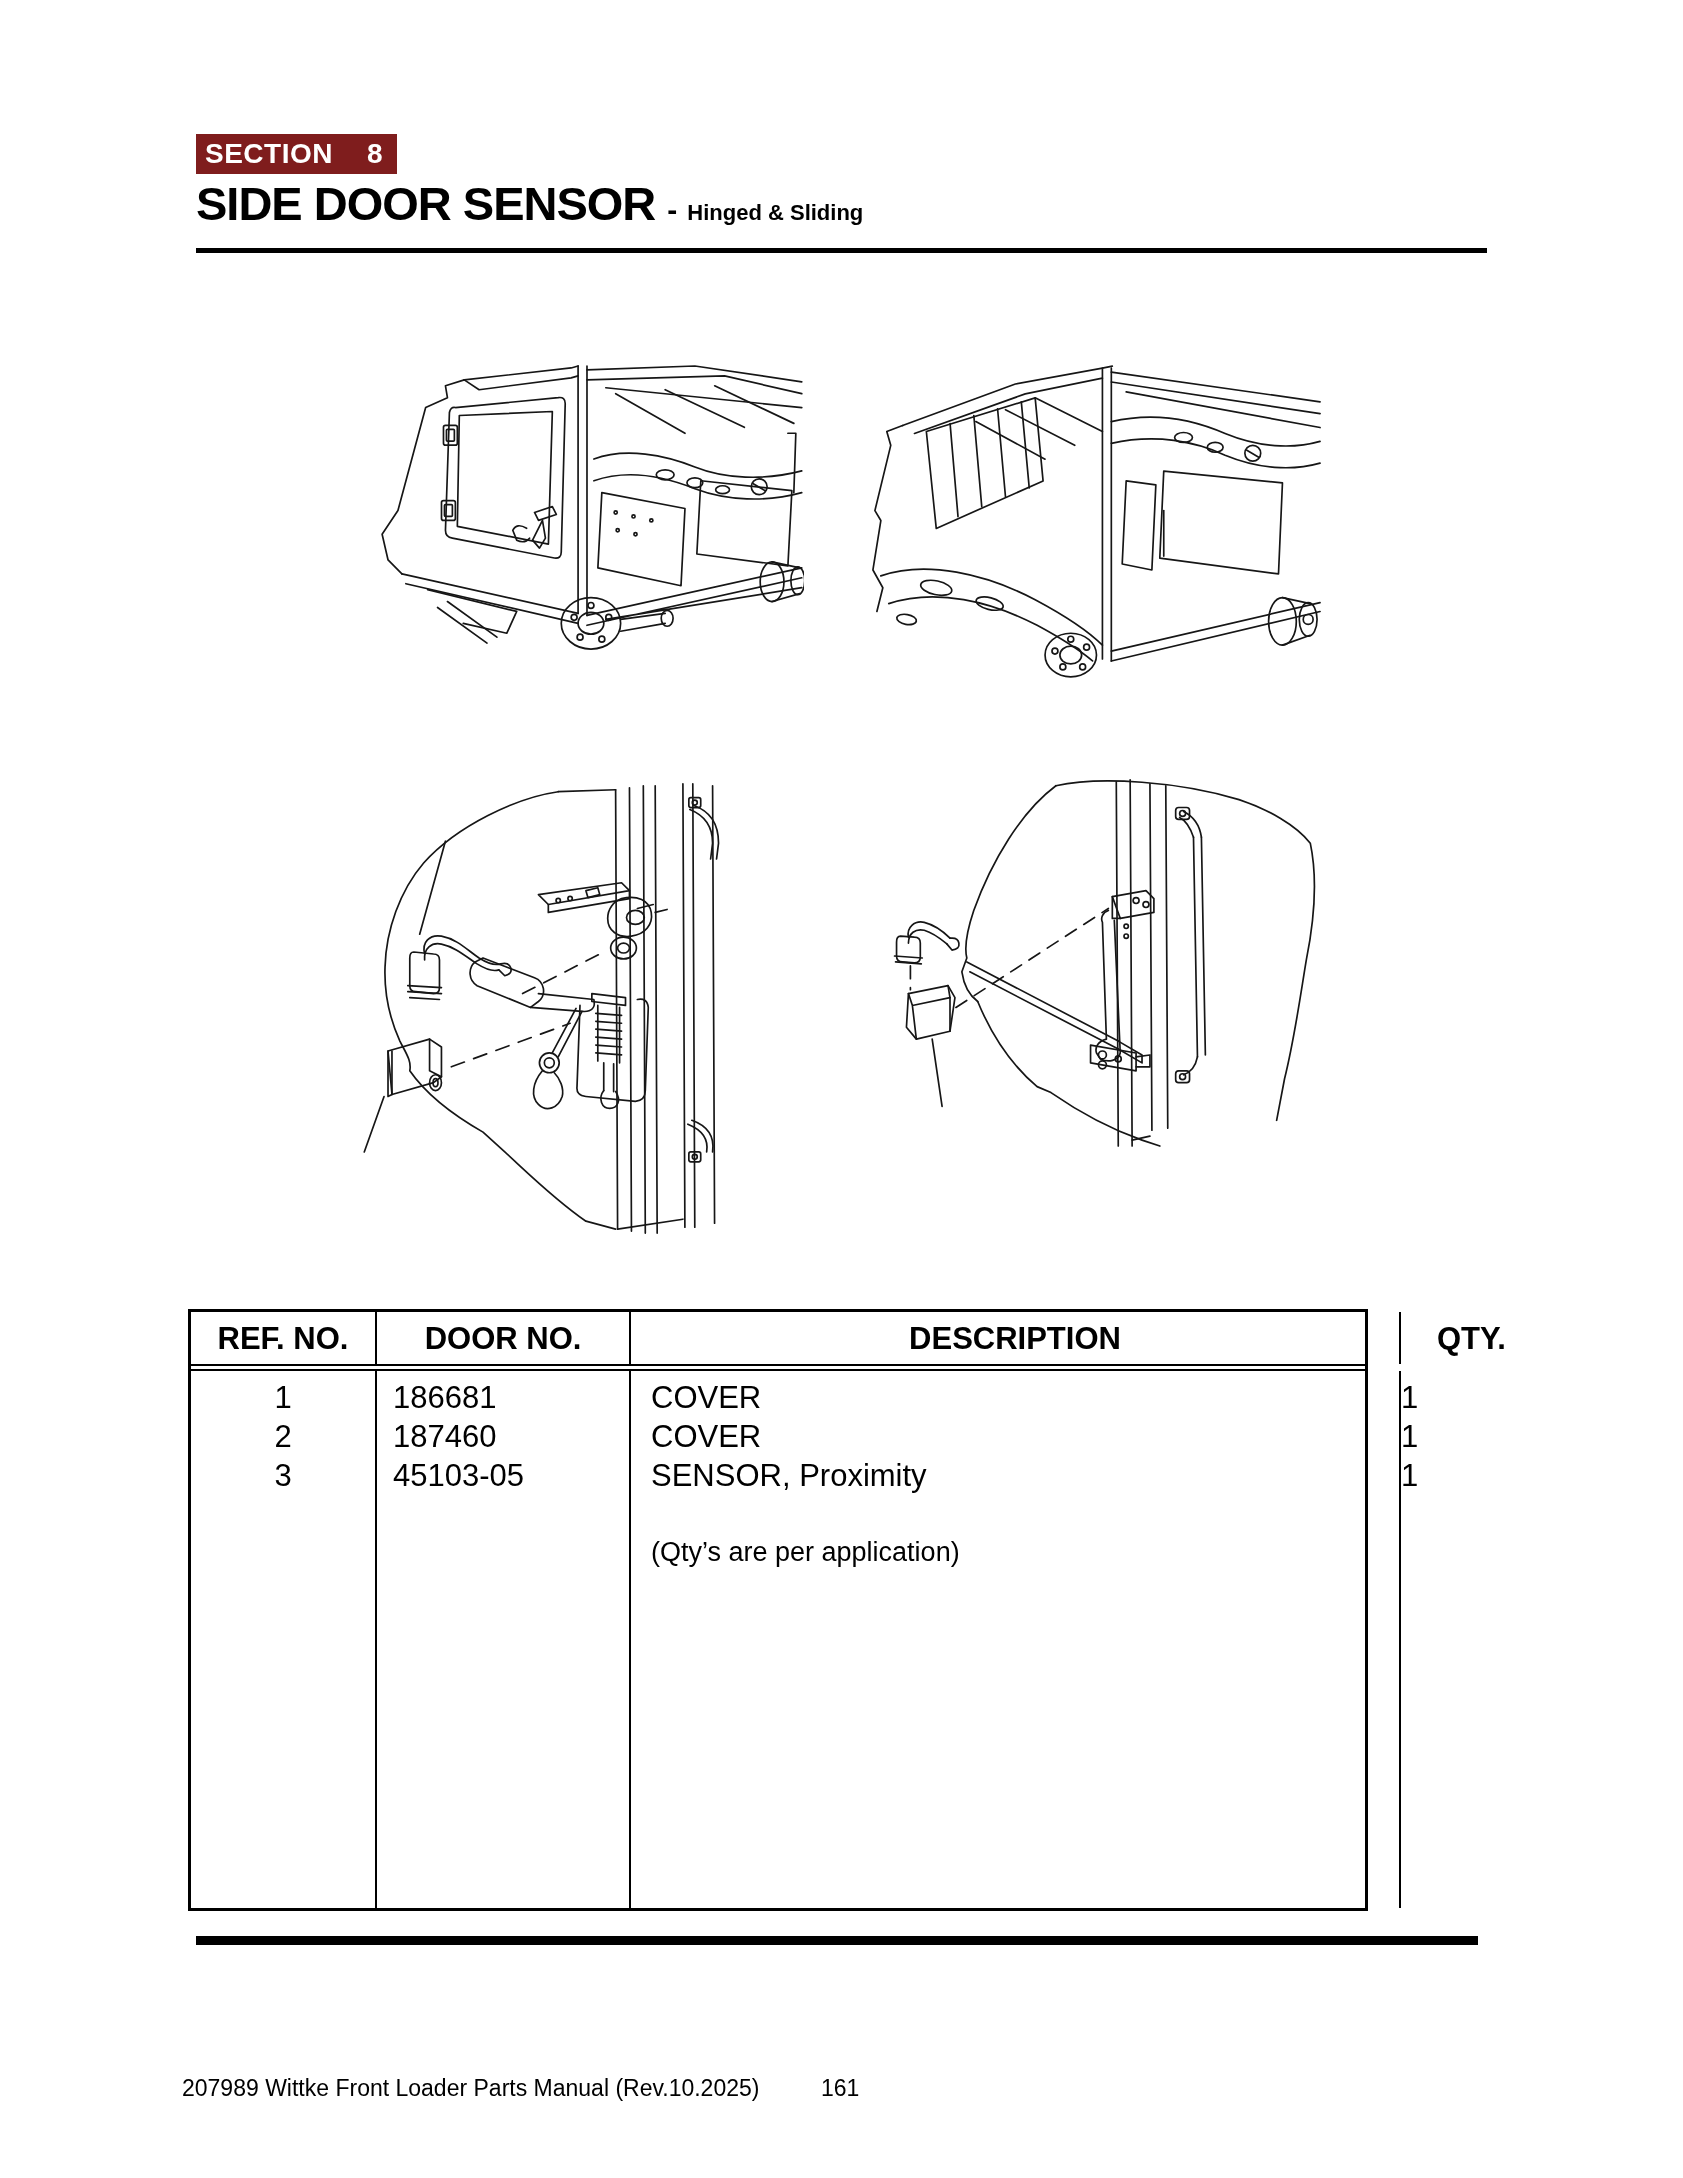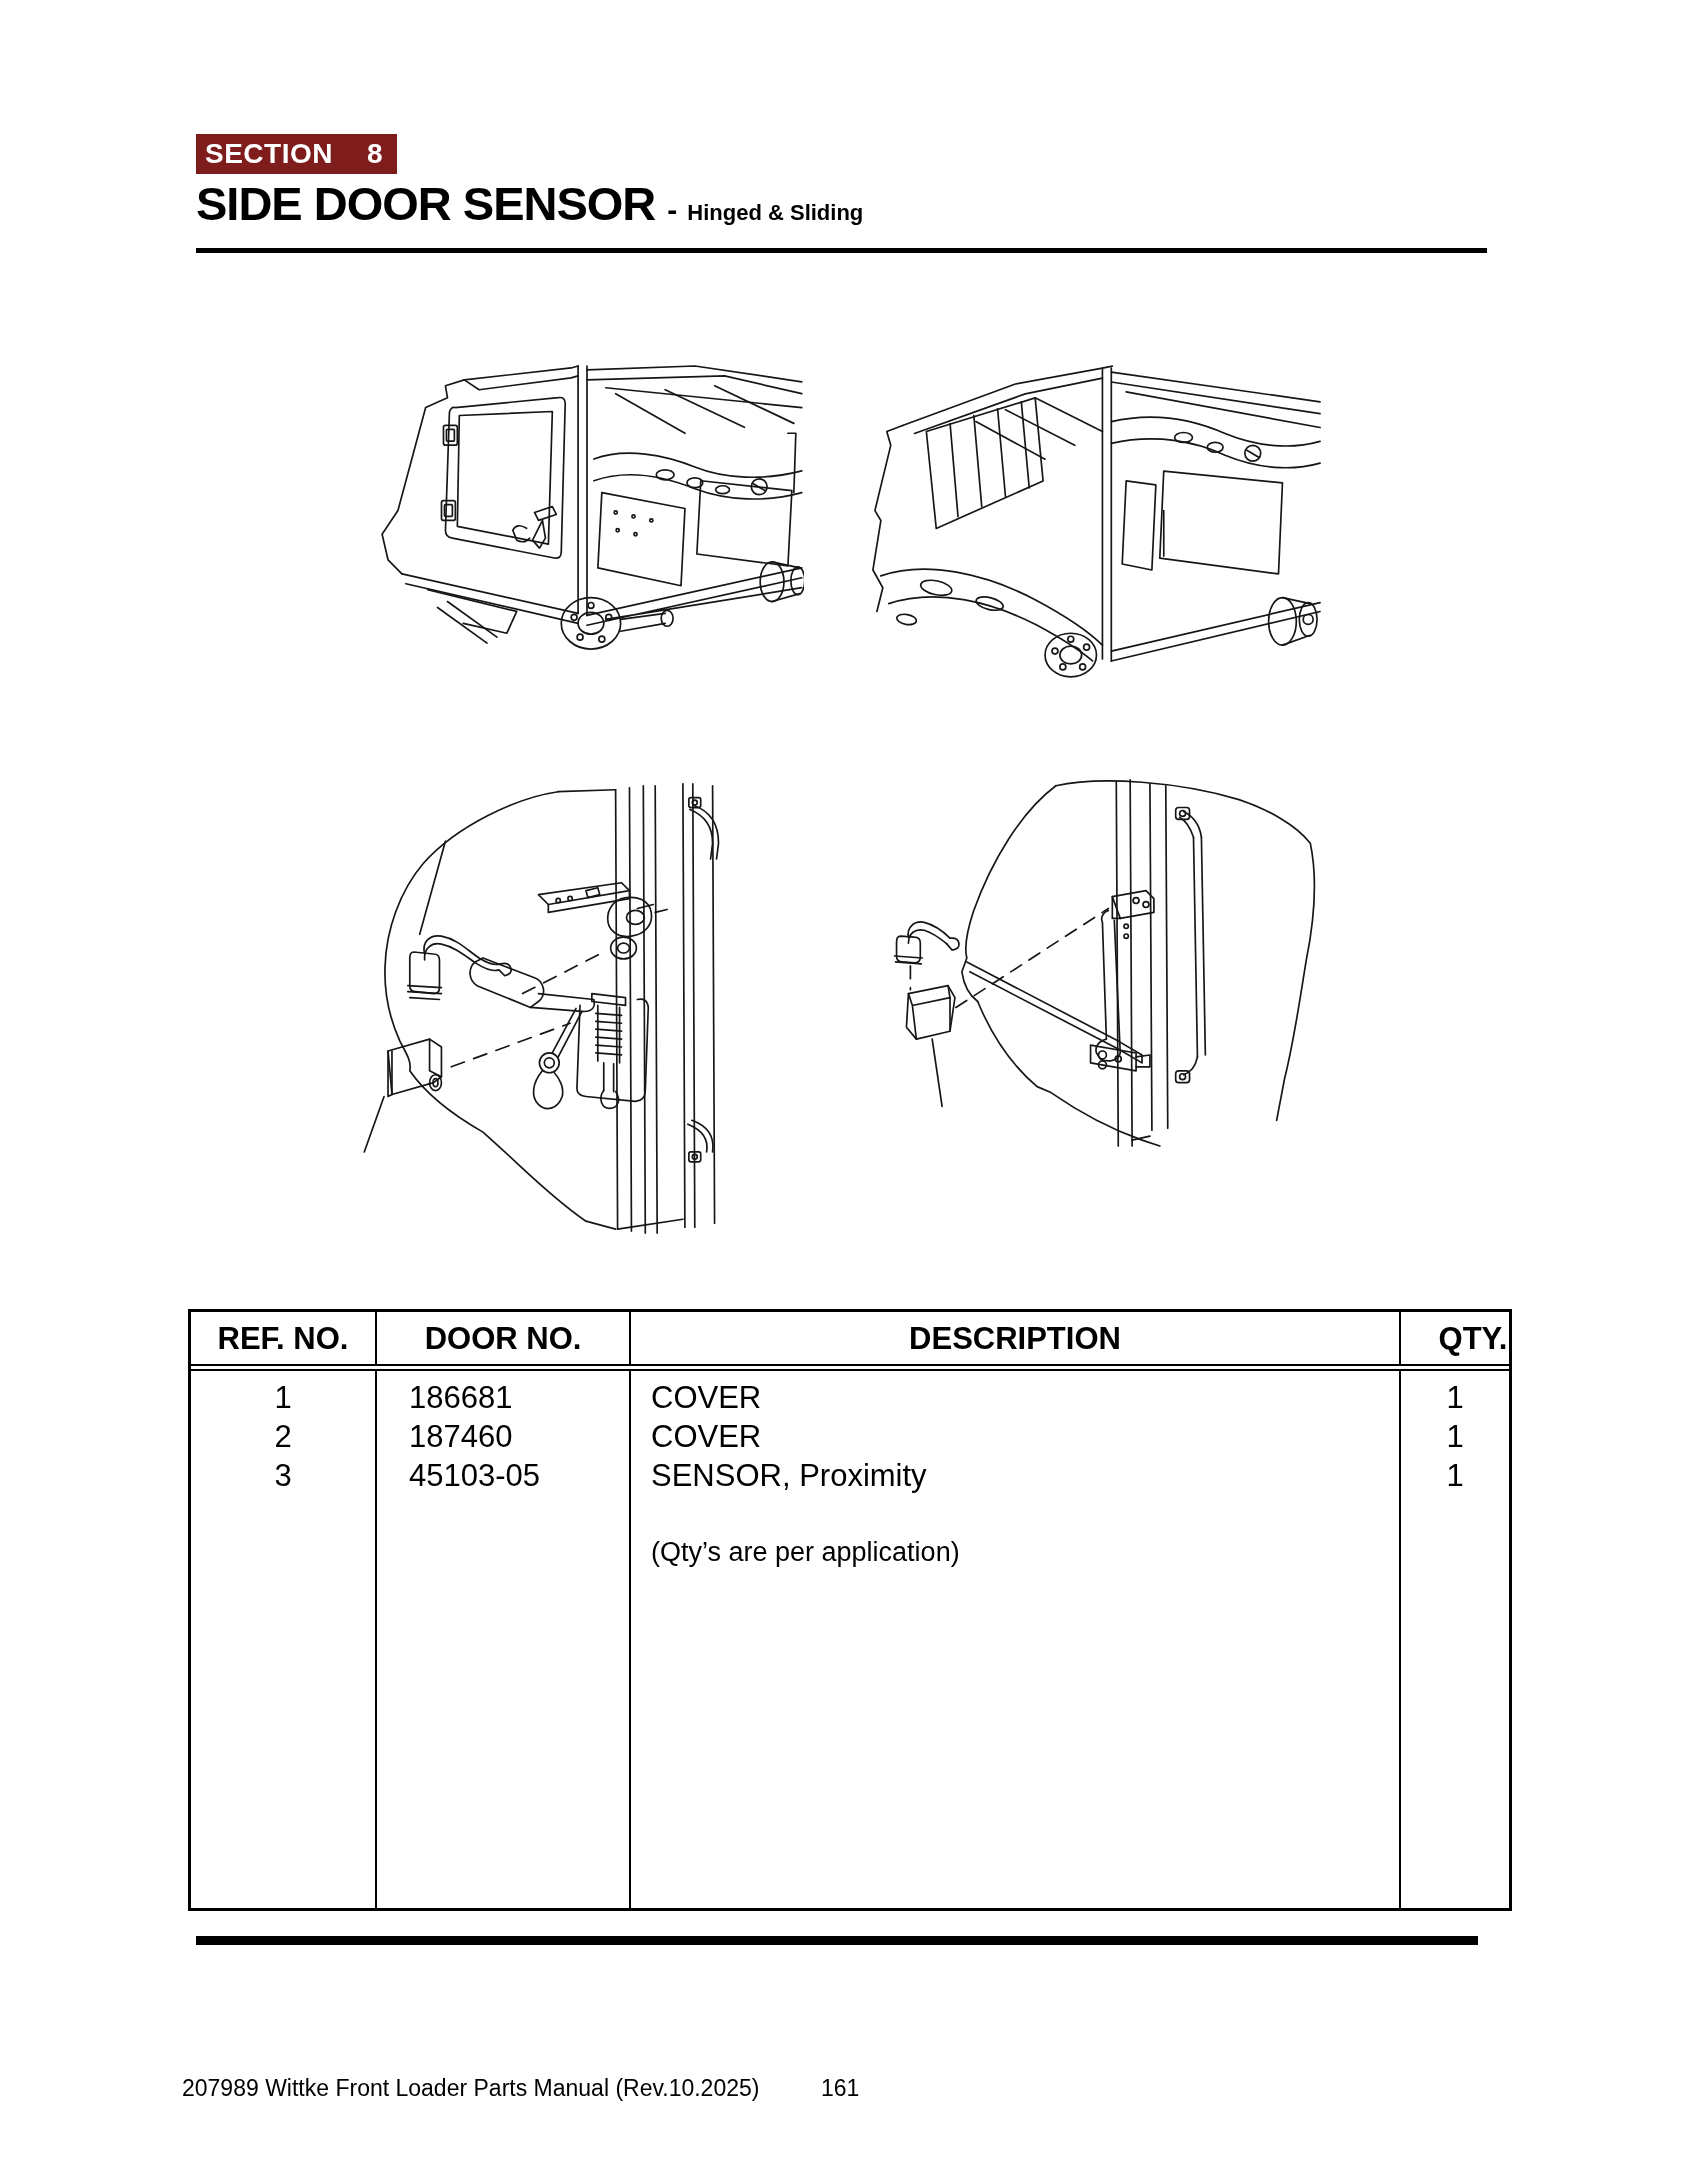--- a/index.html
+++ b/index.html
@@ -34,21 +34,21 @@
   .doc-title-sep{font-size:30px;font-weight:bold;margin:0 10px 0 12px;}
   .doc-subtitle{font-size:22px;font-weight:bold;letter-spacing:0;}
   .rule-top{left:196px;top:248px;width:1291px;height:5px;background:#000;}
 
   
   .fig svg{display:block;width:100%;height:100%;}
   .lineart{stroke:#161616;fill:none;stroke-width:1.7;stroke-linejoin:round;stroke-linecap:round;}
 
   
   .parts-table{
-    left:188px;top:1309px;width:1324px;height:602px;
+    left:188px;top:1309px;width:1180px;height:602px;
     border:3px solid #000;box-sizing:border-box;
     display:flex;flex-direction:column;
   }
   .t-head{
     display:grid;grid-template-columns:186px 254px 770px 1fr;
     border-bottom:7px double #000;
   }
   .t-head .hcell{
     font-size:31px;font-weight:bold;text-align:center;
     padding:9px 0 7px 0;border-right:2px solid #000;
@@ -57,21 +57,21 @@
   .t-body{
     display:grid;grid-template-columns:186px 254px 770px 1fr;
     flex:1 1 auto;
   }
   .t-body .bcell{
     border-right:2px solid #000;
     font-size:31px;line-height:39px;padding-top:7px;
   }
   .t-body .bcell:last-child{border-right:none;}
   .col-ref{text-align:center;}
-  .col-part{padding-left:32px;}
+  .col-part{padding-left:16px;}
   .col-desc{padding-left:20px;}
   .col-qty{text-align:center;}
   .table-note{margin-top:38px;font-size:27px;}
 
   .rule-bottom{left:196px;top:1936px;width:1282px;height:9px;background:#000;}
 
   
   .footer{
     left:182px;top:2075px;width:1089px;height:30px;
     font-size:23px;

